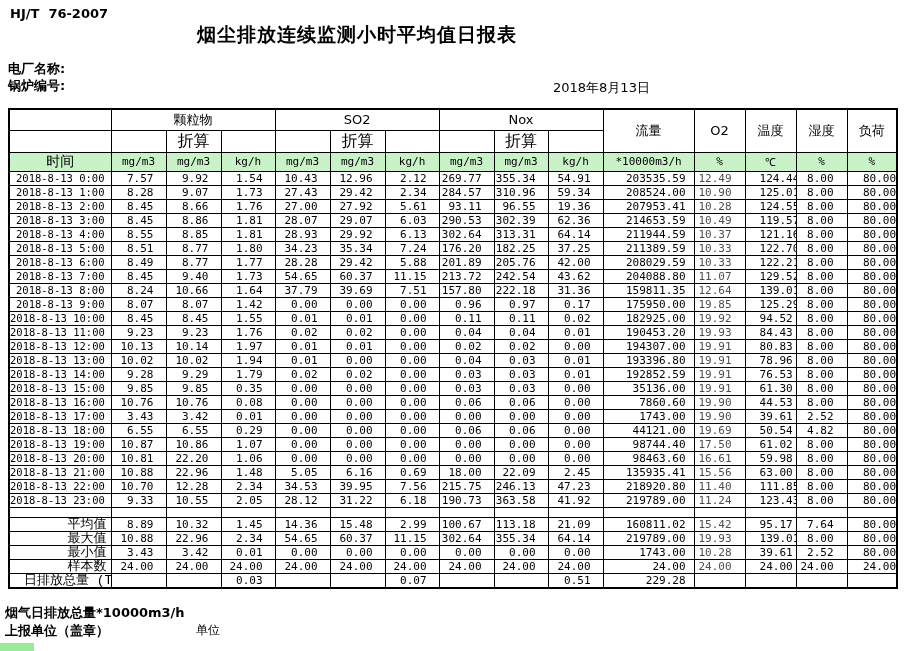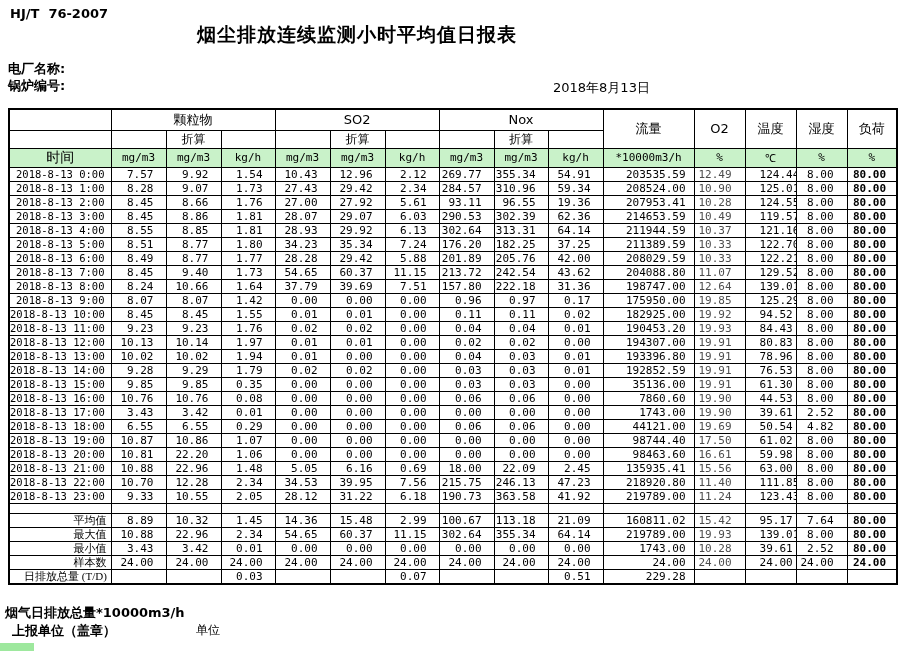--- a/index.html
+++ b/index.html
@@ -27,48 +27,48 @@
   }
   .report th,.report td{
     border:1px solid var(--border);
     padding:0;overflow:hidden;white-space:nowrap;
   }
   .report th{
     font-family:"DejaVu Sans", sans-serif;
     font-weight:normal;text-align:center;
   }
   .h1 th{height:21px;font-size:13px;}
-  .h2 th{height:14px;font-size:12px;}
+  .h2 th{height:14px;font-size:16px;}
   .h3 th{
     height:15px;background:var(--header-green);
     font-family:"DejaVu Sans Mono", monospace;font-size:11px;
   }
   .h3 th.time-head{font-family:"DejaVu Sans", sans-serif;font-size:14px;}
 
   .report td{
     font-family:"DejaVu Sans Mono", monospace;
     font-size:11px;height:13.7px;line-height:13px;text-align:right;
   }
   .report td.time-cell{font-size:10.5px;padding-right:6px;}
   .report td:nth-child(n+2):nth-child(-n+10){padding-right:12px;}
   .report td:nth-child(11){padding-right:8px;}
   .report td:nth-child(12){padding-right:13px;color:#4d4d4d;}
   .report td:nth-child(13){padding-right:9px;padding-left:14px;}
   .report td:nth-child(14){padding-right:13px;}
-  .report td:nth-child(15){padding-right:10px;font-weight:bold;}
+  .report td:nth-child(15){}
 
   tbody.spacer td{height:10px;}
   tbody.summary td{height:13.6px;}
   tbody.summary td.sum-label{
-    font-family:Liberation Serif, serif;font-size:11px;padding-right:4px;
+    font-family:Liberation Mono, monospace;font-size:13px;padding-right:4px;
   }
   tbody.summary tr:last-child td.sum-label{text-align:left;padding-left:14px;}
 
   .footer-flue{position:absolute;left:5px;top:604px;font-size:13px;font-weight:bold;}
-  .footer-report-unit{position:absolute;left:12px;top:622px;font-size:13px;font-weight:bold;}
+  .footer-report-unit{position:absolute;left:5px;top:622px;font-size:13px;font-weight:bold;}
   .footer-unit{position:absolute;left:196px;top:622px;font-size:12px;font-weight:normal;}
   .sheet-tab{position:absolute;left:0;top:643px;width:34px;height:8px;background:var(--tab-green);}
 </style>
 </head>
 <body>
 
 <div class="doc-code">HJ/T  76-2007</div>
 <div class="title">烟尘排放连续监测小时平均值日报表</div>
 <div class="plant-label">电厂名称:</div>
 <div class="boiler-label">锅炉编号:</div>
@@ -275,21 +275,21 @@
         <td class="time-cell">2018-8-13 8:00</td>
         <td>8.24</td>
         <td>10.66</td>
         <td>1.64</td>
         <td>37.79</td>
         <td>39.69</td>
         <td>7.51</td>
         <td>157.80</td>
         <td>222.18</td>
         <td>31.36</td>
-        <td>198747.00</td>
+        <td>159811.35</td>
         <td>12.64</td>
         <td>139.01</td>
         <td>8.00</td>
         <td>80.00</td>
       </tr>
       <tr>
         <td class="time-cell">2018-8-13 9:00</td>
         <td>8.07</td>
         <td>8.07</td>
         <td>1.42</td>

